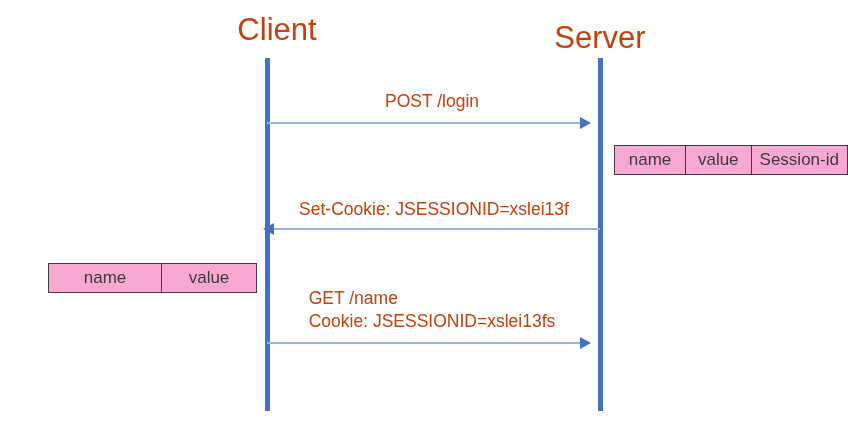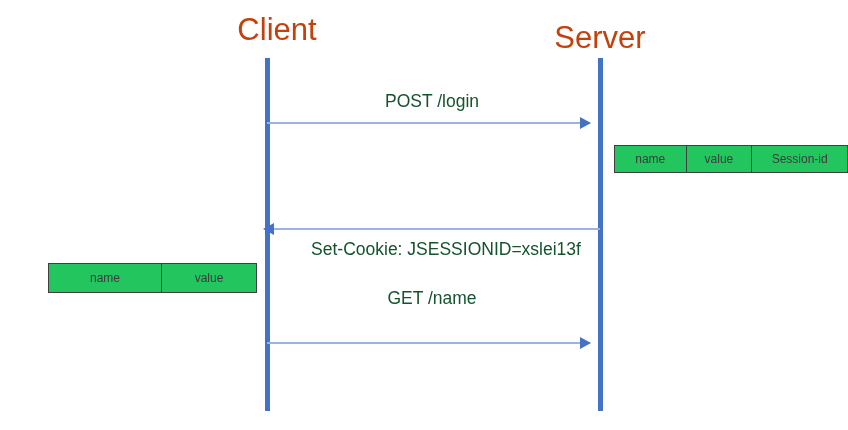--- a/index.html
+++ b/index.html
@@ -47,21 +47,21 @@
   #lifeline-client { left: 265px; }
   #lifeline-server { left: 598px; }
 
   
   .message {
     position: absolute;
   }
   .msg-label {
     position: absolute;
     font-size: 17.5px;
-    color: #14532d;
+    color: #c2410c;
     white-space: nowrap;
     text-align: left;
     transform: translateX(-50%);
     line-height: 23px;
   }
   .arrow-line {
     position: absolute;
     height: 2px;
     background: #9cb3e0;
   }
@@ -83,33 +83,33 @@
   }
 
   
   #msg-post-login .arrow-line { left: 267px; top: 122px; width: 323px; }
   #msg-post-login .arrow-head { left: 580px; top: 117px; }
   #msg-post-login .msg-label  { left: 432px; top: 90px; }
 
   
   #msg-set-cookie .arrow-line { left: 273px; top: 228px; width: 327px; }
   #msg-set-cookie .arrow-head { left: 263px; top: 223px; }
-  #msg-set-cookie .msg-label  { left: 446px; top: 198px; margin-top: 40px; }
+  #msg-set-cookie .msg-label  { left: 434px; top: 198px; }
 
   
   #msg-get-test .arrow-line { left: 267px; top: 342px; width: 323px; }
   #msg-get-test .arrow-head { left: 580px; top: 337px; }
   #msg-get-test .msg-label  { left: 432px; top: 287px; }
 
   
   table.data-table {
     position: absolute;
     border-collapse: collapse;
-    background: #22c55e;
-    font-size: 12px;
+    background: #f9a8d4;
+    font-size: 17px;
     color: #3b3b3b;
   }
   table.data-table td {
     border: 1.3px solid #3f3f3f;
     text-align: center;
     padding: 4px 6px;
     font-weight: 400;
     white-space: nowrap;
   }
 
@@ -144,20 +144,21 @@
 
   <div class="message" id="msg-set-cookie">
     <div class="msg-label">Set-Cookie: JSESSIONID=xslei13f</div>
     <div class="arrow-line"></div>
     <div class="arrow-head left"></div>
   </div>
 
   <div class="message" id="msg-get-test">
     <div class="msg-label">
       <div>GET /name</div>
+      <div>Cookie: JSESSIONID=xslei13fs</div>
     </div>
     <div class="arrow-line"></div>
     <div class="arrow-head right"></div>
   </div>
 
   <table class="data-table" id="table-server">
     <tbody>
       <tr>
         <td class="col-name">name</td>
         <td class="col-value">value</td>

